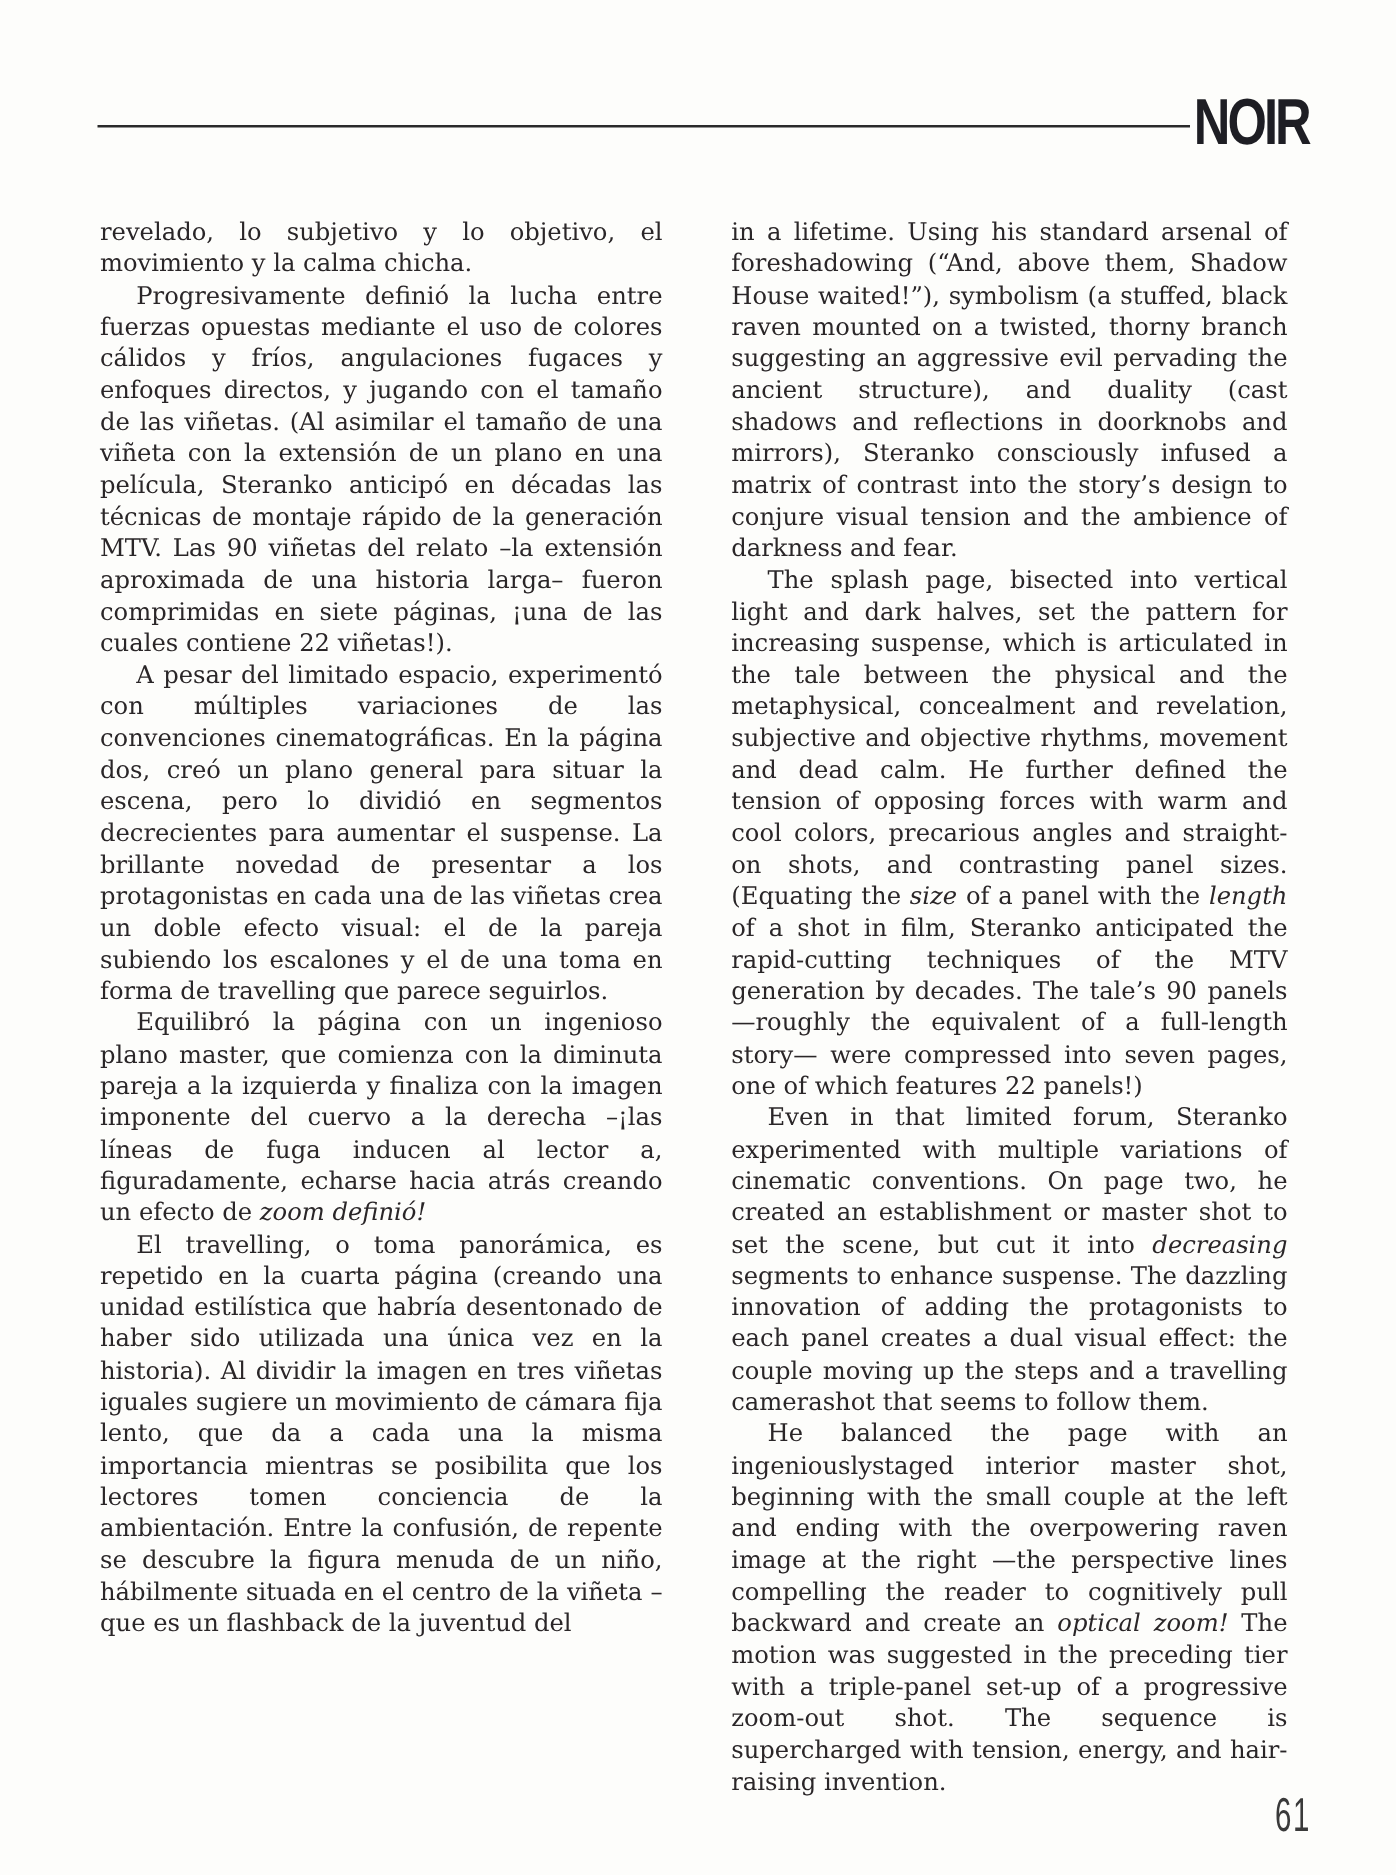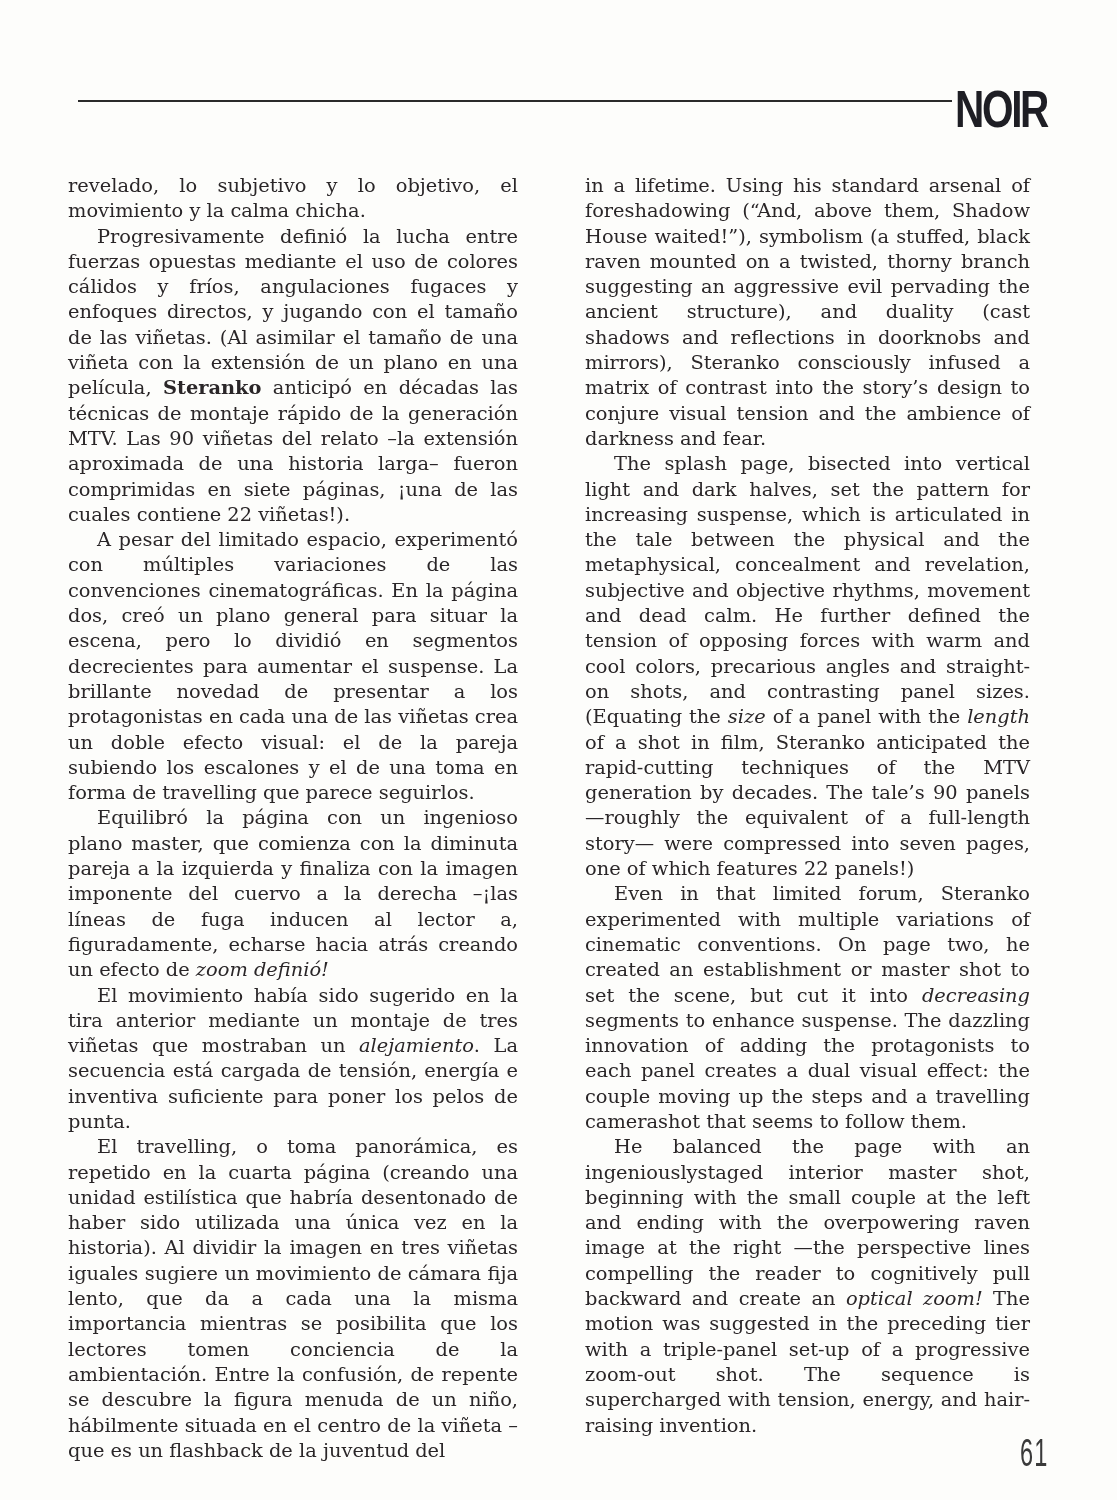--- a/index.html
+++ b/index.html
@@ -9,41 +9,41 @@
       position: relative;
       overflow: hidden;
       font-family: "DejaVu Serif", "Liberation Serif", serif;
       color: #2a2628;
     }
     .rule {
       position: absolute; left: 78px; top: 100px;
       width: 874px; height: 1.5px; background: #2a2a2a;
     }
     .logo {
-      position: absolute; left: 955px; top: 80px;
+      position: absolute; left: 955px; top: 69px;
       width: 92px; height: 52px;
     }
     .logo .noir {
       position: absolute; left: 0; top: 6px;
       font-family: "Liberation Sans", sans-serif;
       font-weight: bold; font-size: 52px; line-height: 46px;
       letter-spacing: -3px; color: #1e1e24;
       transform: scaleY(1.0) scaleX(0.78);
       transform-origin: left top;
     }
     .col {
       position: absolute; top: 173px; width: 450px;
       font-size: 19.4px; line-height: 25.3px;
       text-align: justify; hyphens: manual;
     }
-    .col.left { left: 68px; }
+    .col.left { left: 80px; }
     .col.right { left: 585px; width: 445px; }
     .col p { margin: 0; text-indent: 29px; }
     .col p.noindent { text-indent: 0; }
-    .col b { font-weight: bold; }
+    .col b { font-weight: normal; }
     .col i { font-style: italic; }
     .page-num {
       position: absolute; left: 1020px; top: 1432px;
       font-family: "Liberation Sans", sans-serif;
       font-size: 38px; font-weight: 300; color: #3a3a3a;
       transform: scaleX(0.62); transform-origin: left top;
       letter-spacing: 2px;
     }
   </style>
 </head>
@@ -53,21 +53,20 @@
 
 <div class="logo">
   <span class="noir">NOIR</span>
 </div>
 
 <div class="col left">
     <p class="noindent"><span>revelado, lo subjetivo y lo objetivo, el movimiento y la calma chicha.</span></p>
     <p><span>Progresivamente definió la lucha entre fuerzas opuestas mediante el uso de colores cálidos y fríos, angulaciones fugaces y enfoques directos, y jugando con el tamaño de las viñetas. (Al asimilar el tamaño de una viñeta con la extensión de un plano en una película, </span><b>Steranko</b><span> anticipó en décadas las técnicas de montaje rápido de la generación MTV. Las 90 viñetas del relato –la extensión aproximada de una historia larga– fueron comprimidas en siete páginas, ¡una de las cuales contiene 22 viñetas!).</span></p>
     <p><span>A pesar del limitado espacio, experimentó con múltiples variaciones de las convenciones cinematográficas. En la página dos, creó un plano general para situar la escena, pero lo dividió en segmentos decrecientes para aumentar el suspense. La brillante novedad de presentar a los protagonistas en cada una de las viñetas crea un doble efecto visual: el de la pareja subiendo los escalones y el de una toma en forma de travelling que parece seguirlos.</span></p>
     <p><span>Equilibró la página con un ingenioso plano master, que comienza con la diminuta pareja a la izquierda y finaliza con la imagen imponente del cuervo a la derecha –¡las líneas de fuga inducen al lector a, figuradamente, echarse hacia atrás creando un efecto de </span><i>zoom definió!</i></p>
-    <p><span>El movimiento había sido sugerido en la tira anterior mediante un montaje de tres viñetas que mostraban un </span><i>alejamiento</i><span>. La secuencia está cargada de tensión, energía e inventiva suficiente para poner los pelos de punta.</span></p>
     <p><span>El travelling, o toma panorámica, es repeti­do en la cuarta página (creando una unidad estilística que habría desentonado de haber sido utilizada una única vez en la historia). Al dividir la imagen en tres viñetas iguales sugiere un movimiento de cámara fija lento, que da a cada una la misma importancia mientras se posibilita que los lectores tomen conciencia de la ambientación. Entre la confusión, de repente se descubre la figura menuda de un niño, hábilmente situada en el centro de la viñeta –que es un flashback de la juventud del</span></p>
   </div>
 <div class="col right">
     <p class="noindent"><span>in a lifetime. Using his standard arsenal of foreshadowing (“And, above them, Shadow House waited!”), symbolism (a stuffed, black raven mounted on a twisted, thorny branch suggesting an aggressive evil pervading the ancient structure), and duality (cast shadows and reflections in doorknobs and mirrors), Steranko consciously infused a matrix of contrast into the story’s design to conjure visual tension and the ambience of darkness and fear.</span></p>
     <p><span>The splash page, bisected into vertical light and dark halves, set the pattern for increasing suspense, which is articulated in the tale between the physical and the metaphysical, concealment and revelation, subjective and objective rhythms, movement and dead calm. He further defined the tension of opposing forces with warm and cool colors, precarious angles and straight-on shots, and contrasting panel sizes. (Equating the </span><i>size</i><span> of a panel with the </span><i>length</i><span> of a shot in film, Steranko anticipated the rapid-cutting techniques of the MTV generation by decades. The tale’s 90 panels —roughly the equivalent of a full-length story— were compressed into seven pages, one of which features 22 panels!)</span></p>
     <p><span>Even in that limited forum, Steranko experimented with multiple variations of cinematic conventions. On page two, he created an establishment or master shot to set the scene, but cut it into </span><i>decreasing</i><span> segments to enhance suspense. The dazzling innovation of adding the protagonists to each panel creates a dual visual effect: the couple moving up the steps and a travelling camera­shot that seems to follow them.</span></p>
     <p><span>He balanced the page with an ingeniously­staged interior master shot, beginning with the small couple at the left and ending with the overpowering raven image at the right —the perspective lines compelling the reader to cognitively pull backward and create an </span><i>optical zoom!</i><span> The motion was suggested in the preceding tier with a triple-panel set-up of a progressive zoom-out shot. The sequence is supercharged with tension, energy, and hair­raising invention.</span></p>
   </div>
 
 <div class="page-num">61</div>

